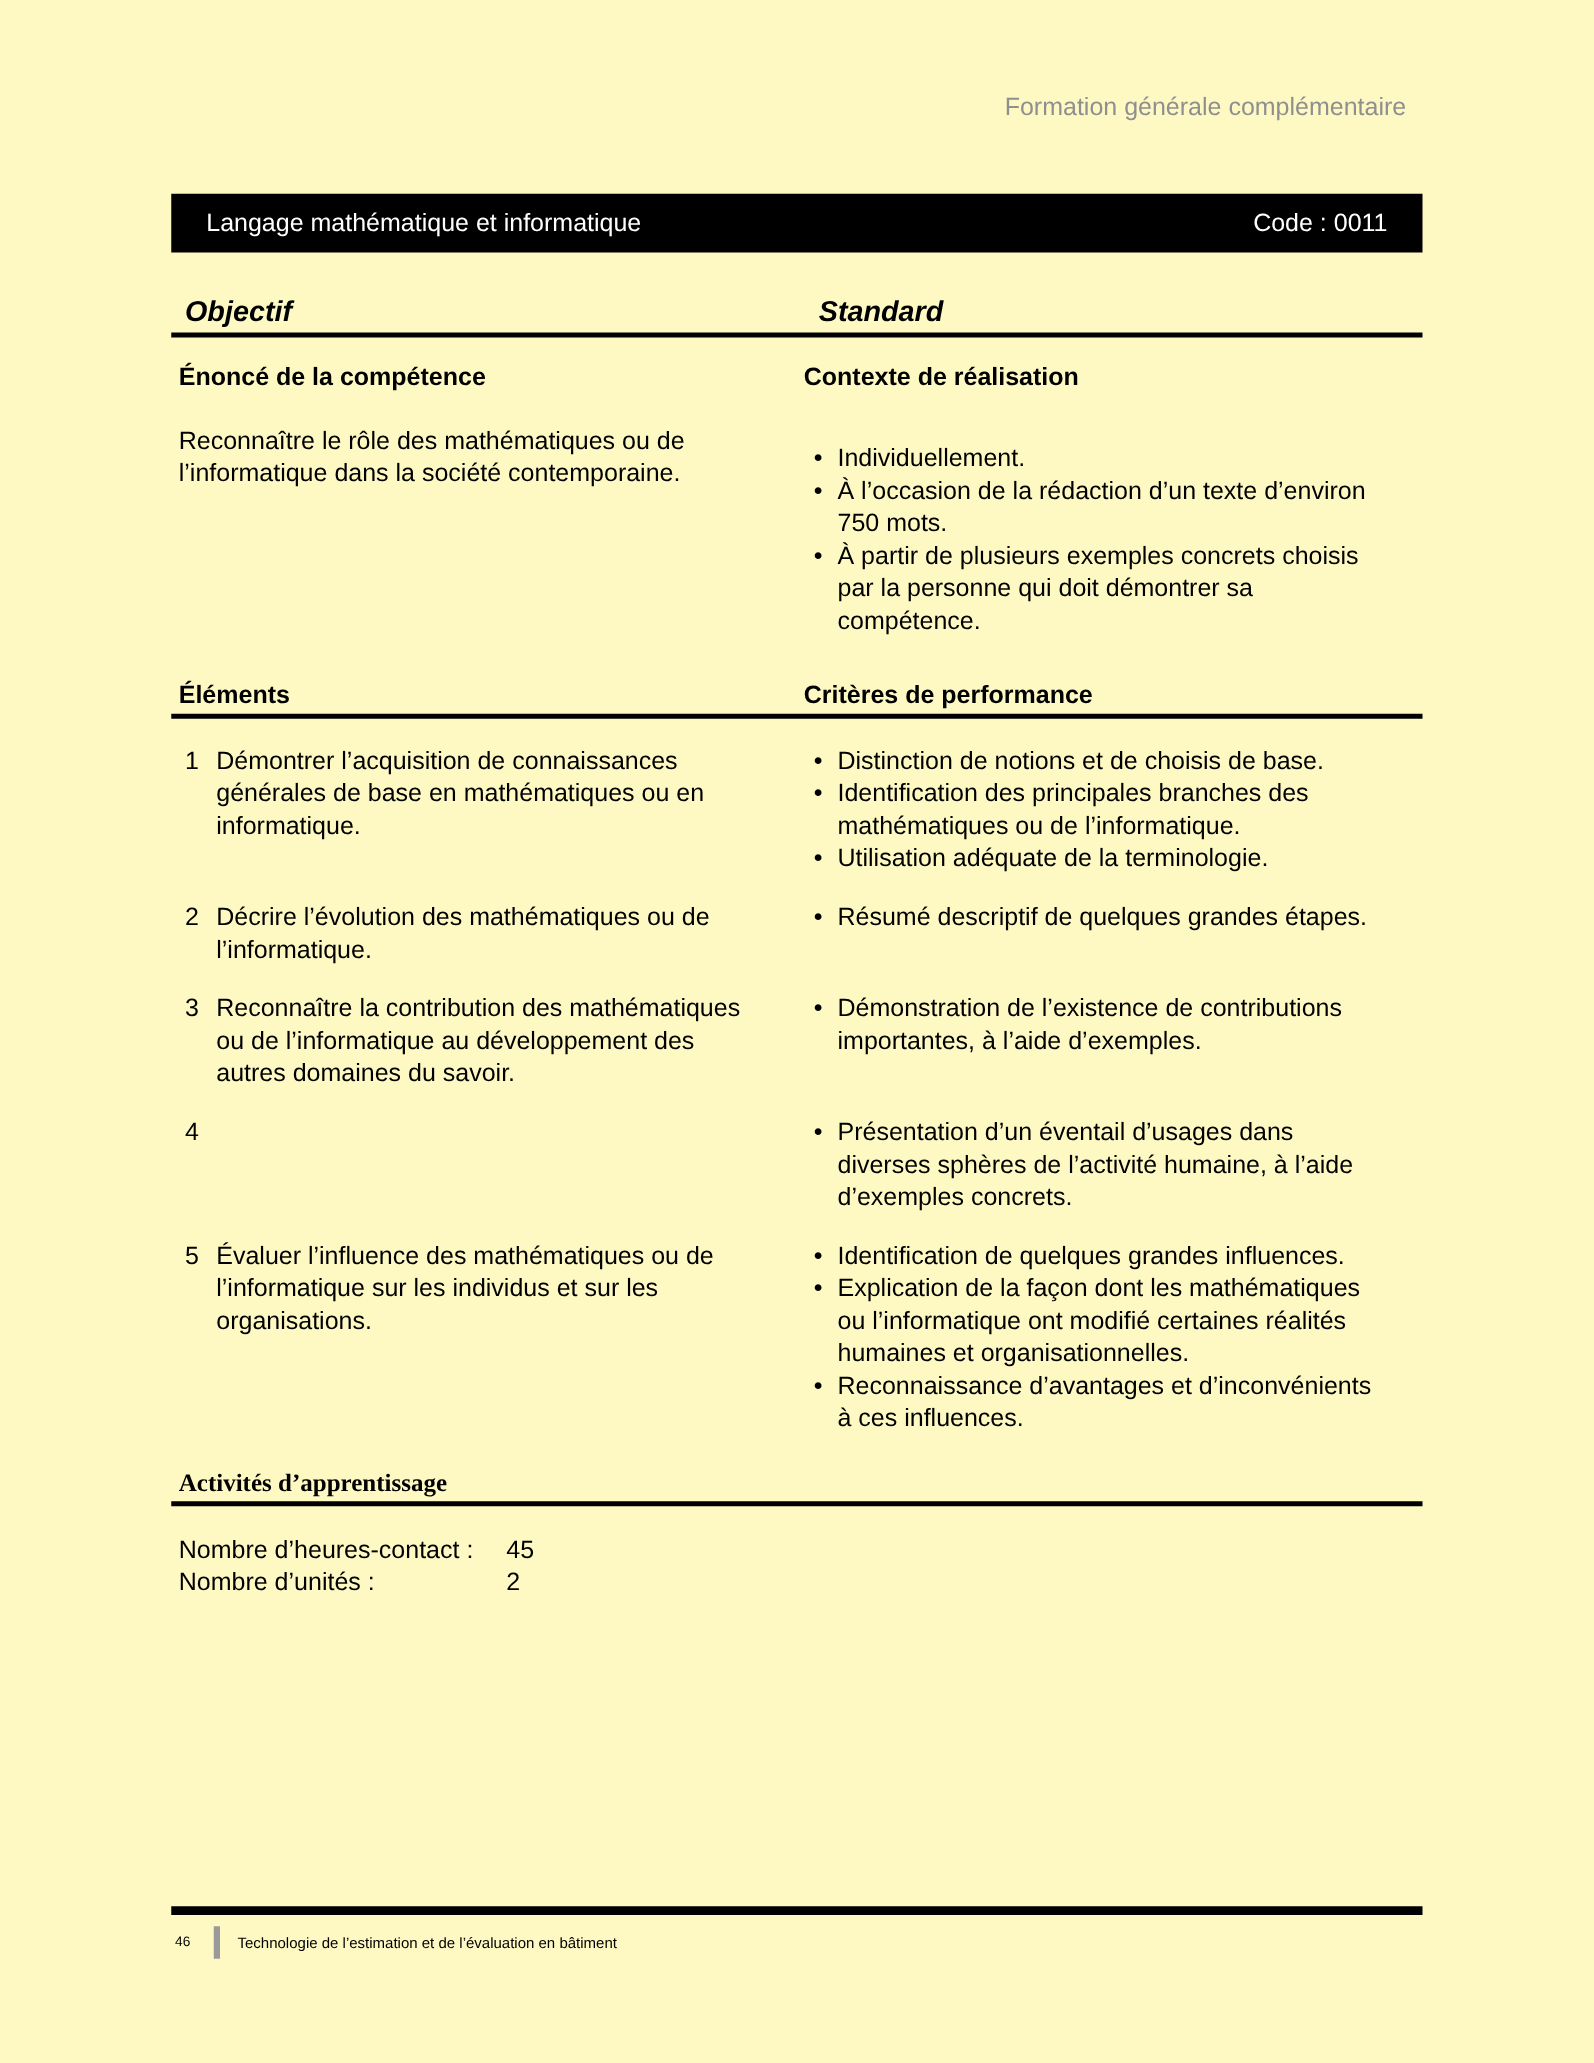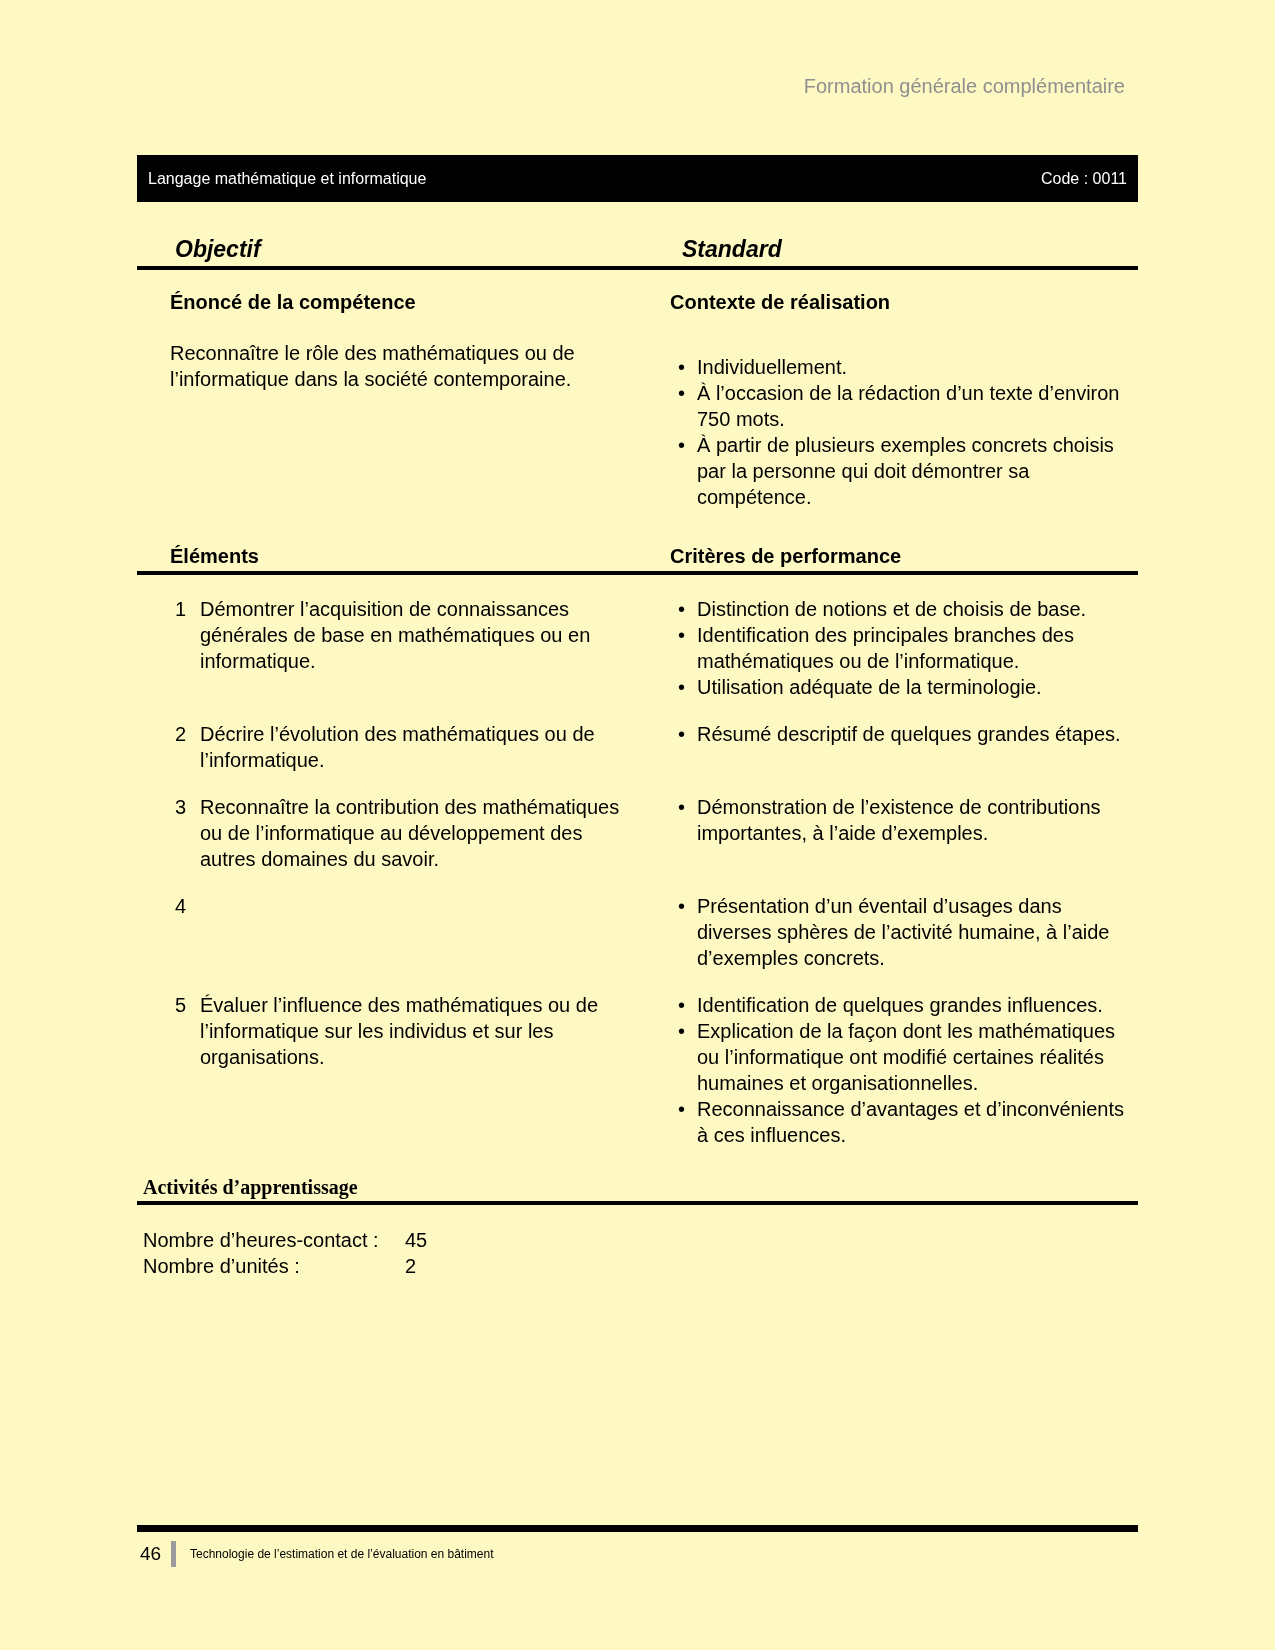--- a/index.html
+++ b/index.html
@@ -13,25 +13,25 @@
   .content { position:absolute; left:137px; top:0; width:1001px; }
 
   .running-header {
     margin-top:74px; text-align:right; padding-right:13px;
     color:#8f8f8f; font-size:20px; line-height:24px;
   }
 
   .title-bar {
     margin-top:57px; height:47px; background:#000; color:#fff;
     display:flex; justify-content:space-between; align-items:center;
-    padding:0 11px; box-sizing:border-box; font-size:16px;
+    padding:0 28px; box-sizing:border-box; font-size:20px;
   }
 
   .row { display:flex; align-items:flex-start; }
-  .col-left  { flex:0 0 506px; box-sizing:border-box;margin-left:27px; }
+  .col-left  { flex:0 0 506px; box-sizing:border-box; }
   .col-right { flex:0 0 462px; box-sizing:border-box; }
 
   .cols-head { margin-top:34px; font-size:23px; font-weight:bold; font-style:italic; line-height:26px; }
   .cols-head .obj { margin-left:11px; }
   .cols-head .std { margin-left:12px; }
 
   .rule  { height:4px; background:#000; margin-top:4px; }
   .rule-mid { height:4px; background:#000; margin-top:3px; }
 
   h3 { font-size:20px; font-weight:bold; margin:0; line-height:24px; }
@@ -55,21 +55,21 @@
 
   .activites { margin-top:27px;font-family:Liberation Serif, serif; }
   .activites h3 { padding-left:6px; }
   .activites .rule { margin-top:2px; }
 
   .hours { margin-top:22px; padding-left:6px; }
   .hours .hlabel { display:inline-block; width:262px; }
 
   .footer-rule { position:absolute; left:137px; top:1525px; width:1001px; height:7px; background:#000; }
   .footer { position:absolute; left:140px; top:1540px; display:flex; align-items:center; height:28px; }
-  .footer .pagenum { font-size:19px; width:20px;text-align:right; }
+  .footer .pagenum { font-size:11px; width:20px; }
   .footer .vbar { width:5px; height:26px; background:#9a9a9a; margin-left:11px; }
   .footer .ftext { font-size:12px; margin-left:14px; }
 </style>
 </head>
 <body>
 
 <div class="page">
   <div class="content">
 
     <div class="running-header">Formation générale complémentaire</div>

